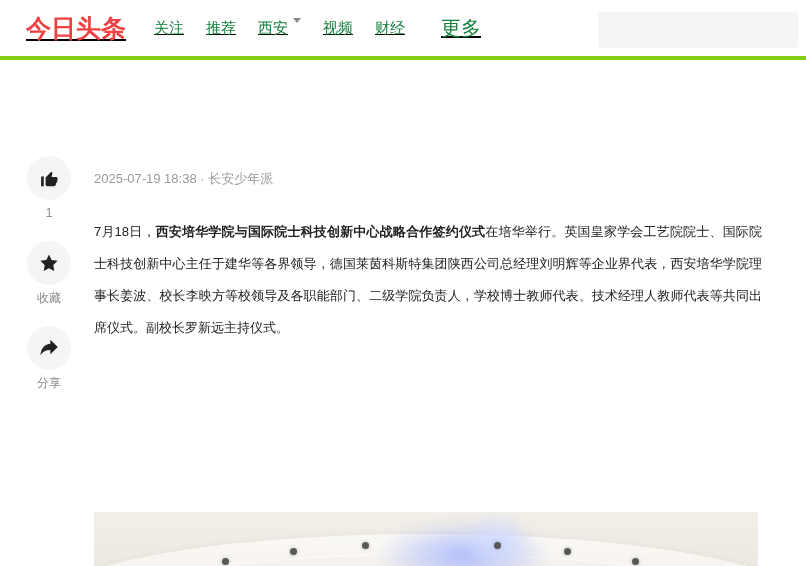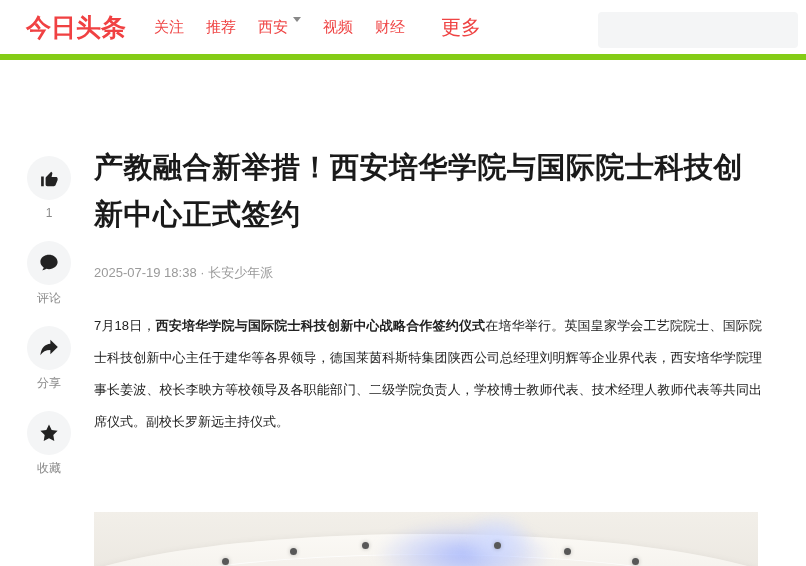--- a/index.html
+++ b/index.html
@@ -12,39 +12,40 @@
   }
 
   
   .topbar {
     position: relative;
     height: 60px;
     background: #ffffff;
     display: flex;
     align-items: center;
     padding: 0 16px;
-    border-bottom: 6px solid #84cc16;
+    border-bottom: 4px solid #84cc16;
+    text-decoration: underline;
   }
   .logo {
     color: #f04142;
     font-size: 25px;
     font-weight: bold;
     letter-spacing: 0px;
     margin-right: 28px;
     margin-left: 10px;
     white-space: nowrap;
   }
   .nav {
     display: flex;
     align-items: center;
     gap: 22px;
   }
   .nav-item {
     font-size: 15px;
-    color: #ef4444;
+    color: #15803d;
     white-space: nowrap;
     cursor: pointer;
     line-height: 20px;
   }
   .nav-item.with-caret {
     display: inline-flex;
     align-items: flex-start;
     gap: 5px;
   }
   .caret {
@@ -239,51 +240,42 @@
 
     <div class="rail-item">
       <div class="rail-circle">
         <svg width="22" height="22" viewBox="0 0 24 24" fill="#222222">
           <path d="M9.2 21h8.1c.9 0 1.6-.5 1.9-1.3l2.1-5.2c.1-.2.1-.4.1-.6v-1.4c0-.9-.8-1.6-1.7-1.6h-4.9l.8-3.6.1-.4c0-.3-.1-.6-.4-.9l-.9-.9-5.6 5.7c-.3.3-.5.8-.5 1.2v7.4c0 .9.8 1.6 1.9 1.6zM3.4 10.4h2.9V21H3.4z"></path>
         </svg>
       </div>
       <div class="rail-label">1</div>
     </div>
 
+
     <div class="rail-item">
       <div class="rail-circle">
         <svg width="22" height="22" viewBox="0 0 24 24" fill="#222222">
-          <path d="M12 3C6.8 3 2.6 6.4 2.6 10.7c0 2.5 1.4 4.7 3.6 6.1-.2 1-.8 2.3-1.7 3.4 0 0 2.7-.4 4.7-1.8.9.2 1.8.3 2.8.3 5.2 0 9.4-3.4 9.4-7.7S17.2 3 12 3z"></path>
+          <path d="M12 2.8l2.9 5.9 6.5.9-4.7 4.6 1.1 6.5-5.8-3-5.8 3 1.1-6.5L2.6 9.6l6.5-.9z"></path>
         </svg>
       </div>
-      <div class="rail-label">评论</div>
+      <div class="rail-label">收藏</div>
     </div>
 
     <div class="rail-item">
       <div class="rail-circle">
         <svg width="22" height="22" viewBox="0 0 24 24" fill="#222222">
           <path d="M13.5 3v4.3C7.8 7.8 3.6 11.4 2.5 20c2.6-3.9 6-5.7 11-5.7V18.8L21.6 11z"></path>
         </svg>
       </div>
       <div class="rail-label">分享</div>
     </div>
 
-    <div class="rail-item">
-      <div class="rail-circle">
-        <svg width="22" height="22" viewBox="0 0 24 24" fill="#222222">
-          <path d="M12 2.8l2.9 5.9 6.5.9-4.7 4.6 1.1 6.5-5.8-3-5.8 3 1.1-6.5L2.6 9.6l6.5-.9z"></path>
-        </svg>
-      </div>
-      <div class="rail-label">收藏</div>
-    </div>
-
   </div>
 
   <div class="article">
-    <h1 class="headline">产教融合新举措！西安培华学院与国际院士科技创新中心正式签约</h1>
     <div class="meta">2025-07-19 18:38 · 长安少年派</div>
     <p class="body-text"><span>7月18日，</span><b>西安培华学院与国际院士科技创新中心战略合作签约仪式</b><span>在培华举行。英国皇家学会工艺院院士、国际院士科技创新中心主任于建华等各界领导，德国莱茵科斯特集团陕西公司总经理刘明辉等企业界代表，西安培华学院理事长姜波、校长李映方等校领导及各职能部门、二级学院负责人，学校博士教师代表、技术经理人教师代表等共同出席仪式。副校长罗新远主持仪式。</span></p>
   </div>
 
   <div class="figure">
     <div class="room">
 
       <div class="ceiling"></div>
       <div class="soffit"></div>
       <div class="soffit-inner"></div>

